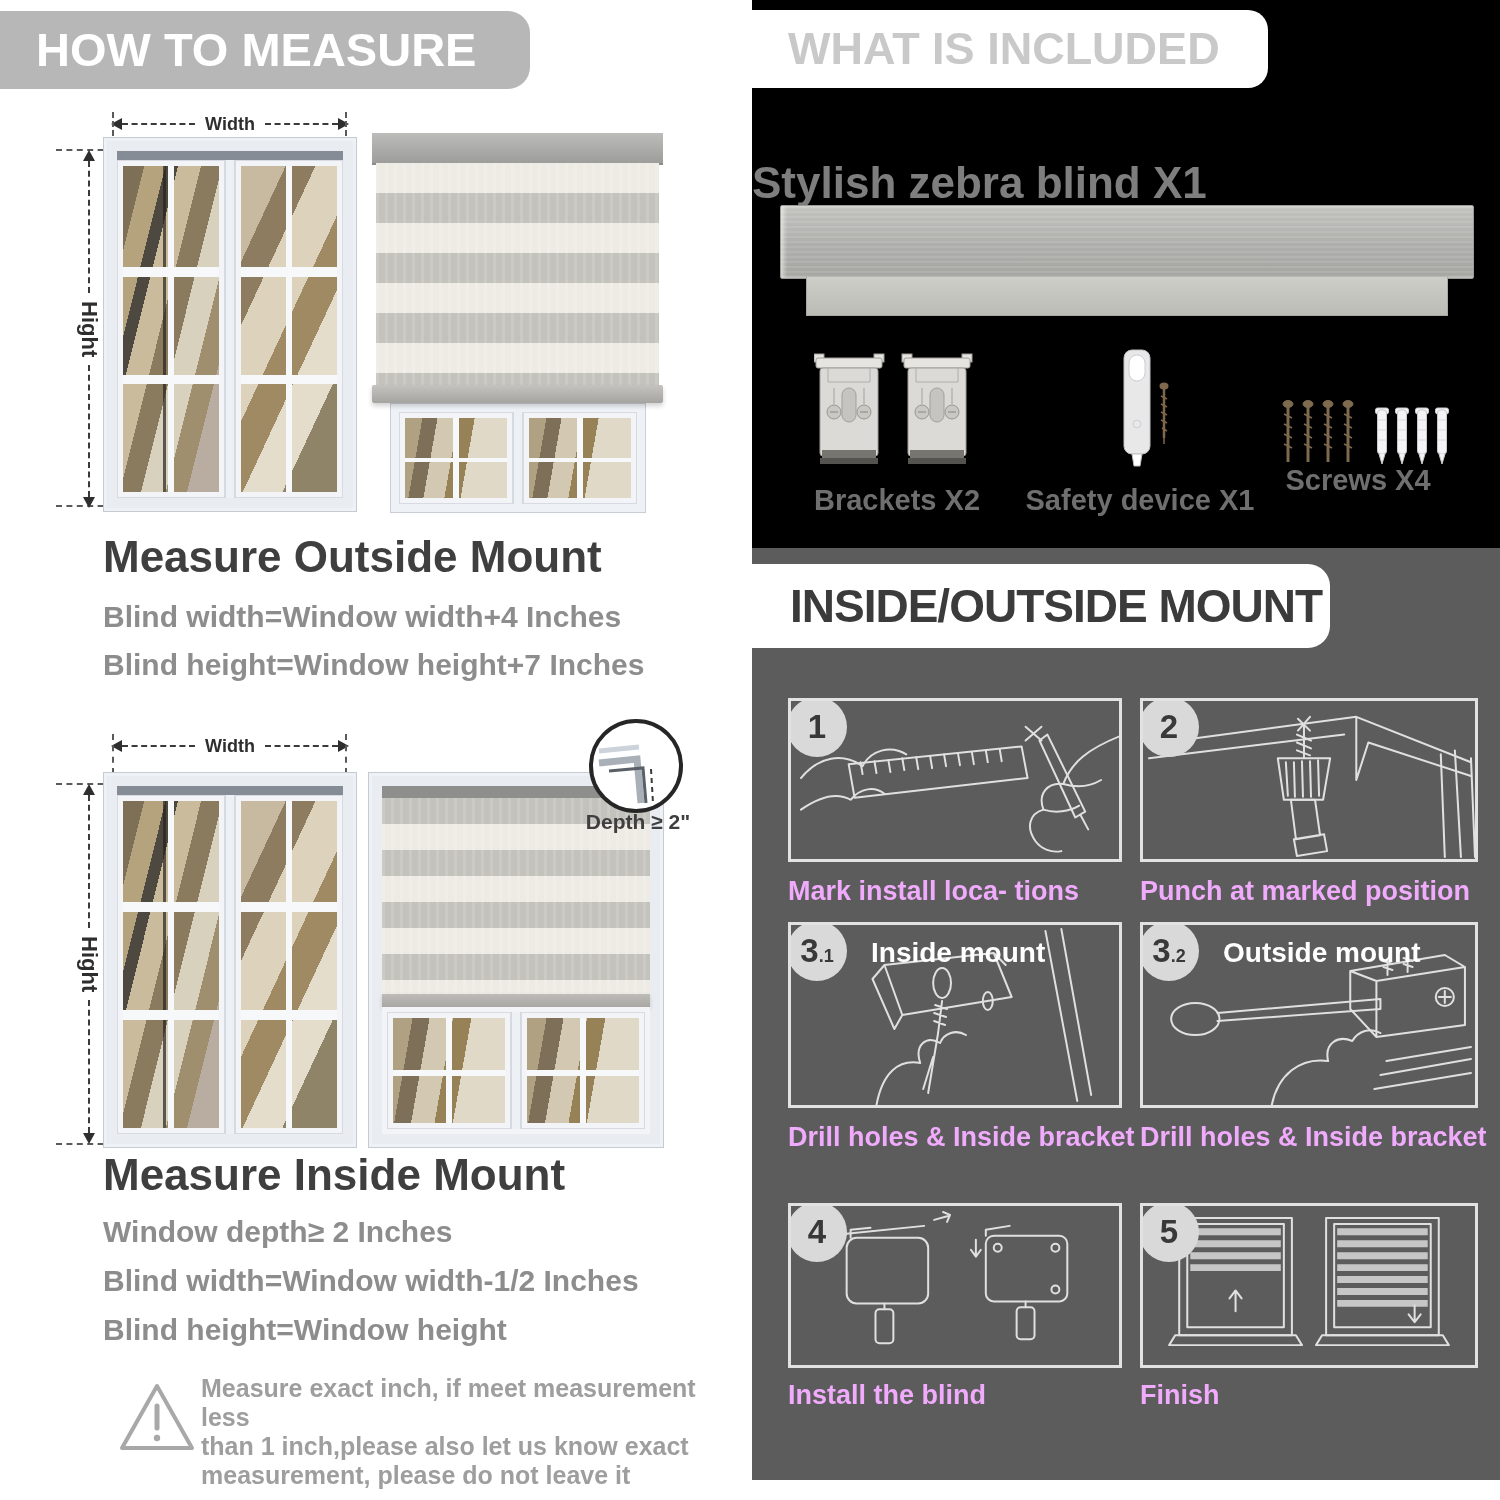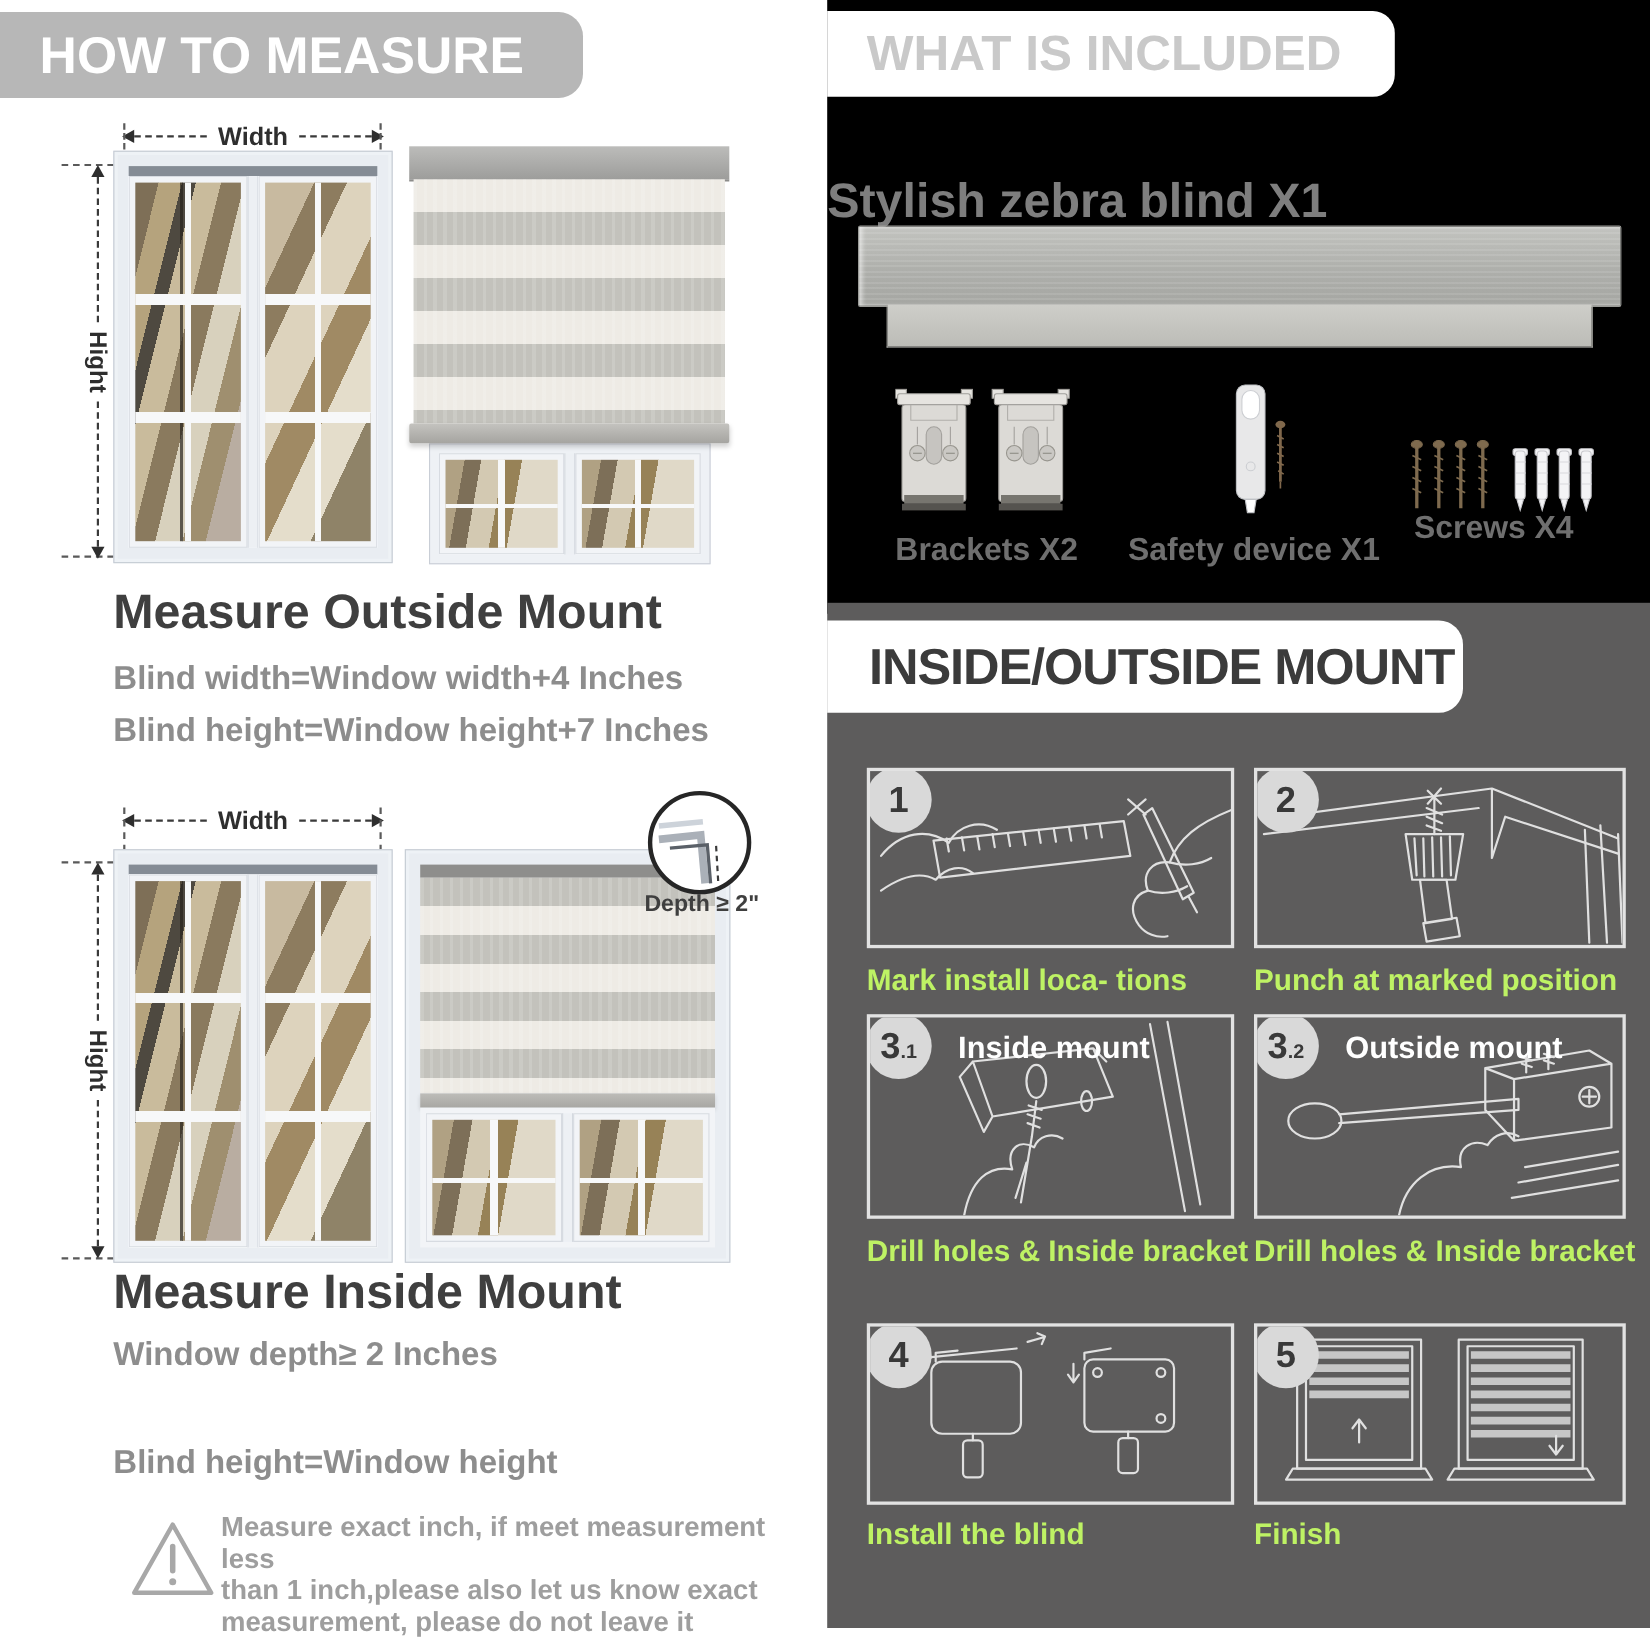--- a/index.html
+++ b/index.html
@@ -7,21 +7,21 @@
          font-family:"Liberation Sans",sans-serif;font-weight:700;}
   .abs{position:absolute;}
   .nosel{user-select:none;padding-left:41px;}
 
   
   #hdr-left{left:0;top:11px;width:530px;height:78px;background:#b7b7b7;
             border-radius:0 22px 22px 0;color:#fff;font-size:47px;line-height:78px;
             padding-left:36px;box-sizing:border-box;letter-spacing:0;}
   .h-arrow{display:flex;align-items:center;}
   .h-arrow .dash{flex:1;height:0;border-top:2px dashed #3a3a3a;}
-  .h-arrow .lbl{font-size:23px;color:#2e2e2e;padding:0 10px;}
+  .h-arrow .lbl{font-size:18px;color:#2e2e2e;padding:0 10px;}
   .tri{width:0;height:0;}
   .tri.left{border-top:6px solid transparent;border-bottom:6px solid transparent;border-right:11px solid #2e2e2e;}
   .tri.right{border-top:6px solid transparent;border-bottom:6px solid transparent;border-left:11px solid #2e2e2e;}
   .tri.up{border-left:6px solid transparent;border-right:6px solid transparent;border-bottom:11px solid #2e2e2e;margin:0 auto;}
   .tri.down{border-left:6px solid transparent;border-right:6px solid transparent;border-top:11px solid #2e2e2e;margin:0 auto;}
   .v-arrow{display:flex;flex-direction:column;align-items:center;}
   .v-arrow .dash{flex:1;width:0;border-left:2px dashed #3a3a3a;}
   .v-arrow .lbl{font-size:22px;color:#2e2e2e;writing-mode:vertical-rl;padding:8px 0;}
   .dashv{border-left:2px dashed #5a5a5a;width:0;}
   .dashh{border-top:2px dashed #5a5a5a;height:0;}
@@ -136,21 +136,21 @@
   #st2{left:388px;top:150px;width:338px;height:164px;}
   #st31{left:36px;top:374px;width:334px;height:186px;}
   #st32{left:388px;top:374px;width:338px;height:186px;}
   #st4{left:36px;top:655px;width:334px;height:165px;}
   #st5{left:388px;top:655px;width:338px;height:165px;}
   .badge{position:absolute;left:-4px;top:-4px;width:60px;height:60px;border-radius:50%;
      background:#d9d9d9;color:#393939;display:flex;align-items:center;justify-content:center;z-index:3;}
   .badge .n{font-size:33px;}
   .badge .s{font-size:18px;margin-top:10px;}
   .step-title{position:absolute;left:80px;top:12px;font-size:28px;color:#fff;z-index:3;}
-  .cap{font-size:27px;color:#bef264;width:400px;}
+  .cap{font-size:27px;color:#f0abfc;width:400px;}
   #cap1{left:36px;top:328px;} #cap2{left:388px;top:328px;}
   #cap31{left:36px;top:574px;} #cap32{left:388px;top:574px;}
   #cap4{left:36px;top:832px;} #cap5{left:388px;top:832px;}
   .la{stroke:#e0e0e0;stroke-width:2;fill:none;stroke-linecap:round;stroke-linejoin:round;}
   .lb{stroke:#c6c6c6;stroke-width:7;fill:none;}
   .stepsvg{position:absolute;left:0;top:0;width:100%;height:100%;}
 </style>
 </head>
 <body>
 
@@ -266,20 +266,21 @@
       <path d="M6,28 L46,24" stroke="#cdd3da" stroke-width="5" fill="none"></path>
       <path d="M6,40 L44,36 L48,80" stroke="#aab0b8" stroke-width="7" fill="none"></path>
       <path d="M16,48 L50,45 L53,80" stroke="#5a6068" stroke-width="3" fill="none"></path>
       <path d="M58,46 L60,80" stroke="#3a3a3a" stroke-width="2" stroke-dasharray="5,4" fill="none"></path>
     </svg>
   </div>
   <div class="abs" id="depth-lbl">Depth ≥ 2"</div>
 
   <div class="abs sec-title" id="t2-title">Measure Inside Mount</div>
   <div class="abs sec-line" id="t2-l1">Window depth≥ 2 Inches</div>
+  <div class="abs sec-line" id="t2-l2">Blind width=Window width-1/2 Inches</div>
   <div class="abs sec-line" id="t2-l3">Blind height=Window height</div>
 
   <div class="abs" id="warn">
     <svg width="80" height="80" viewBox="0 0 80 80" style="position:absolute;left:0;top:4px;">
       <path d="M40,8 L75,70 L5,70 Z" fill="none" stroke="#a8a8a8" stroke-width="4" stroke-linejoin="round"></path>
       <path d="M40,28 L40,50" stroke="#a8a8a8" stroke-width="5" stroke-linecap="round"></path>
       <circle cx="40" cy="60" r="3.2" fill="#a8a8a8"></circle>
     </svg>
     <div class="txt">
       <div>Measure exact inch, if meet measurement less</div>

